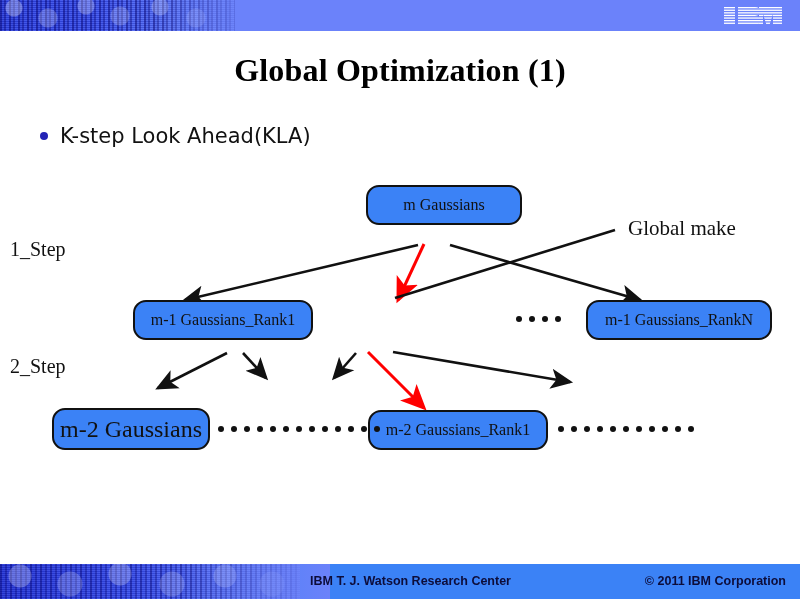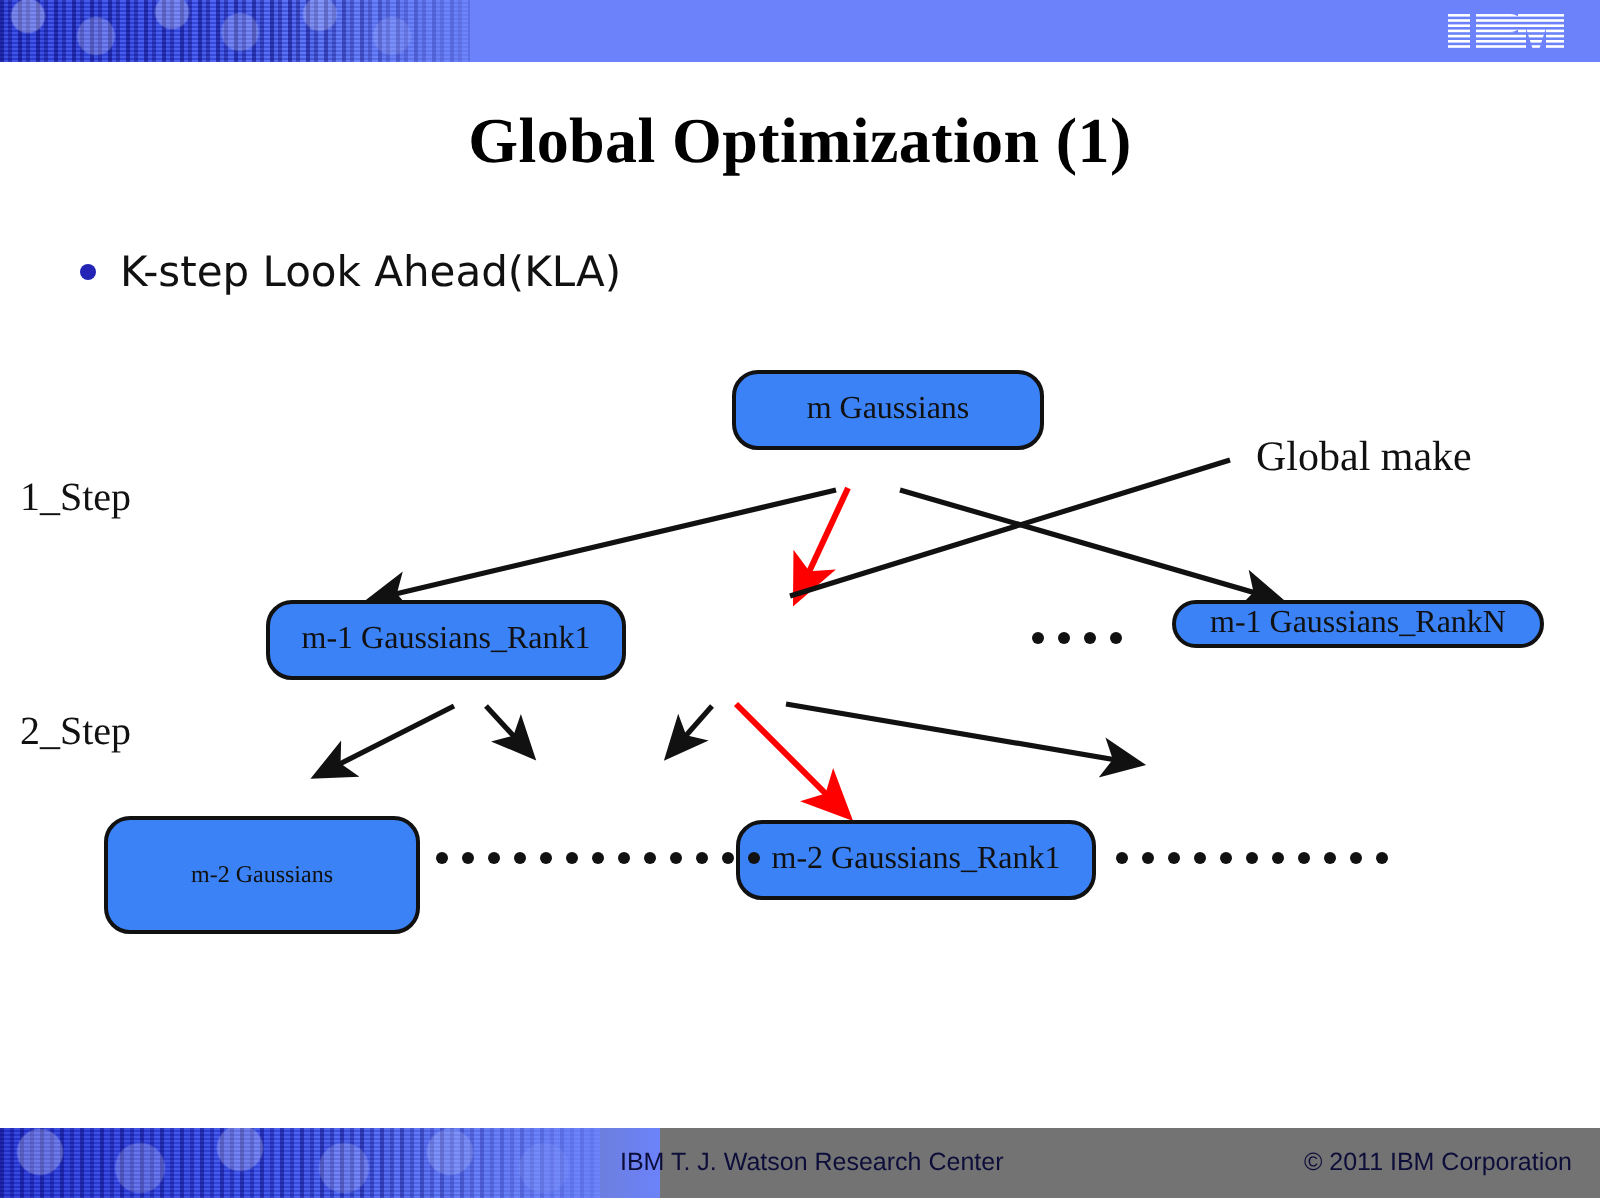--- a/index.html
+++ b/index.html
@@ -148,22 +148,23 @@
     display: block;
     border-radius: 50%;
     background: #111111;
   }
 
   
   #footer-banner {
     position: absolute;
     left: 0; bottom: 0;
     width: 800px; height: 35px;
-    background: #737373;
+    background: #3b82f6;
     overflow: hidden;
+    font-weight: bold;
   }
   #footer-pattern {
     position: absolute;
     left: 0; top: 0;
     width: 300px; height: 35px;
     background:
       radial-gradient(circle at 20px 12px, rgba(255,255,255,.26) 0 11px, transparent 12px),
       radial-gradient(circle at 70px 20px, rgba(255,255,255,.20) 0 12px, transparent 13px),
       radial-gradient(circle at 120px 10px,rgba(255,255,255,.24) 0 11px, transparent 12px),
       radial-gradient(circle at 172px 20px,rgba(255,255,255,.18) 0 12px, transparent 13px),
@@ -279,23 +280,23 @@
       <g>
         <path d="M393,192 L570,222" stroke="#111111" stroke-width="2.6" fill="none" marker-end="url(#ah-black)"></path>
       </g>
     </svg>
 
     <div class="node" style="left:366px; top:25px; width:156px; height:40px;">m Gaussians</div>
 
     <div class="node" style="left:133px; top:140px; width:180px; height:40px;">m-1 Gaussians_Rank1</div>
 
 
-    <div class="node" style="left:586px; top:140px; width:186px; height:24px;text-align:right;">m-1 Gaussians_RankN</div>
-
-    <div class="node" style="left:52px; top:248px; width:158px; height:59px; font-size:12px;">m-2 Gaussians</div>
+    <div class="node" style="left:586px; top:140px; width:186px; height:40px;text-align:right;">m-1 Gaussians_RankN</div>
+
+    <div class="node" style="left:52px; top:248px; width:158px; height:42px; font-size:24px;">m-2 Gaussians</div>
 
     <div class="node" style="left:368px; top:250px; width:180px; height:40px;">m-2 Gaussians_Rank1</div>
 
     <div class="step-label" style="left:10px; top:78px;">1_Step</div>
     <div class="step-label" style="left:10px; top:195px;">2_Step</div>
 
     <div id="decision-label" style="left:628px; top:56px;">Global make</div>
 
     <div class="dots-row" id="dots-row-1" style="left:516px; top:156px;">
         <i style="width: 6px; height: 6px; margin-right: 7px;"></i>

